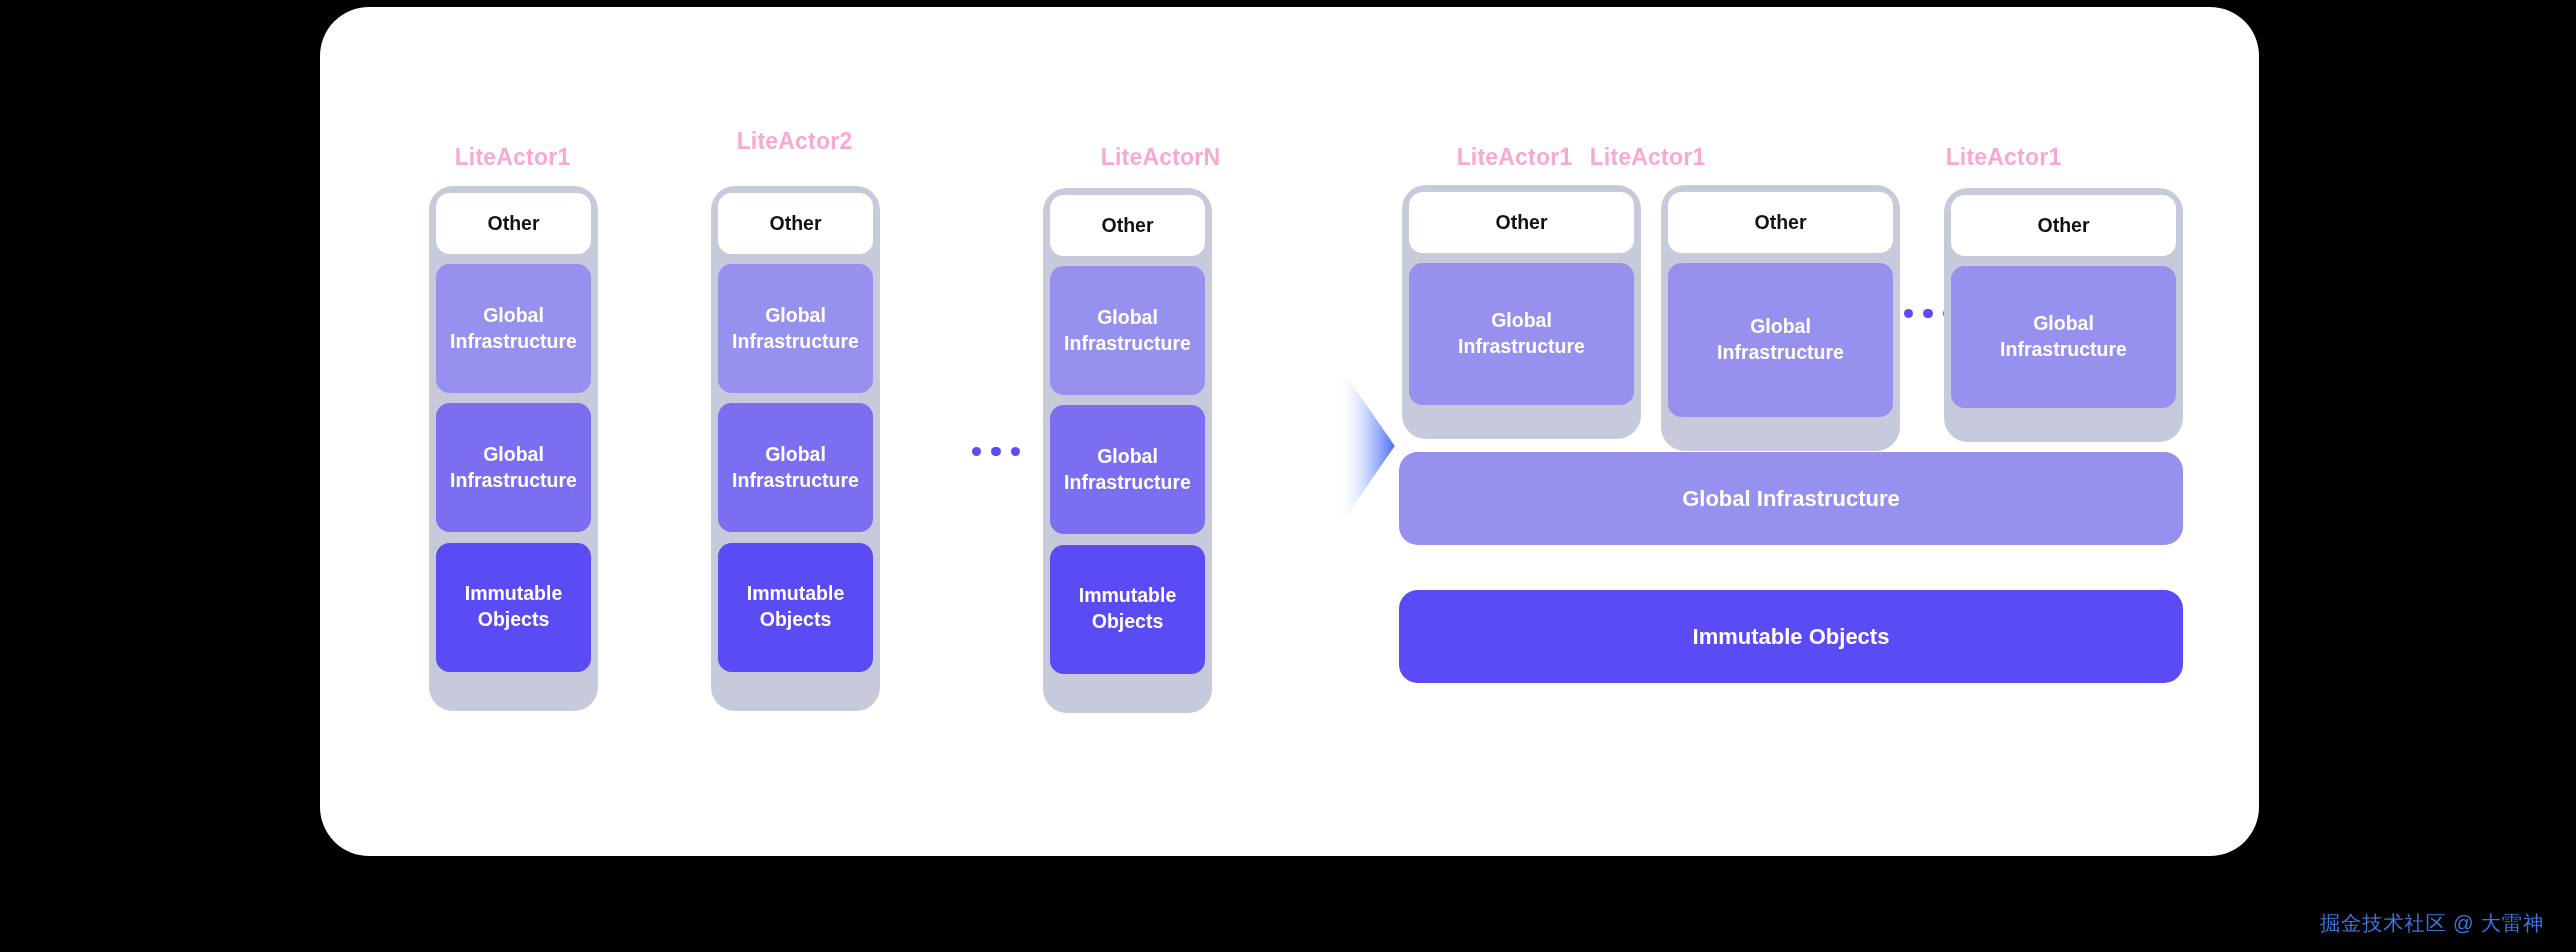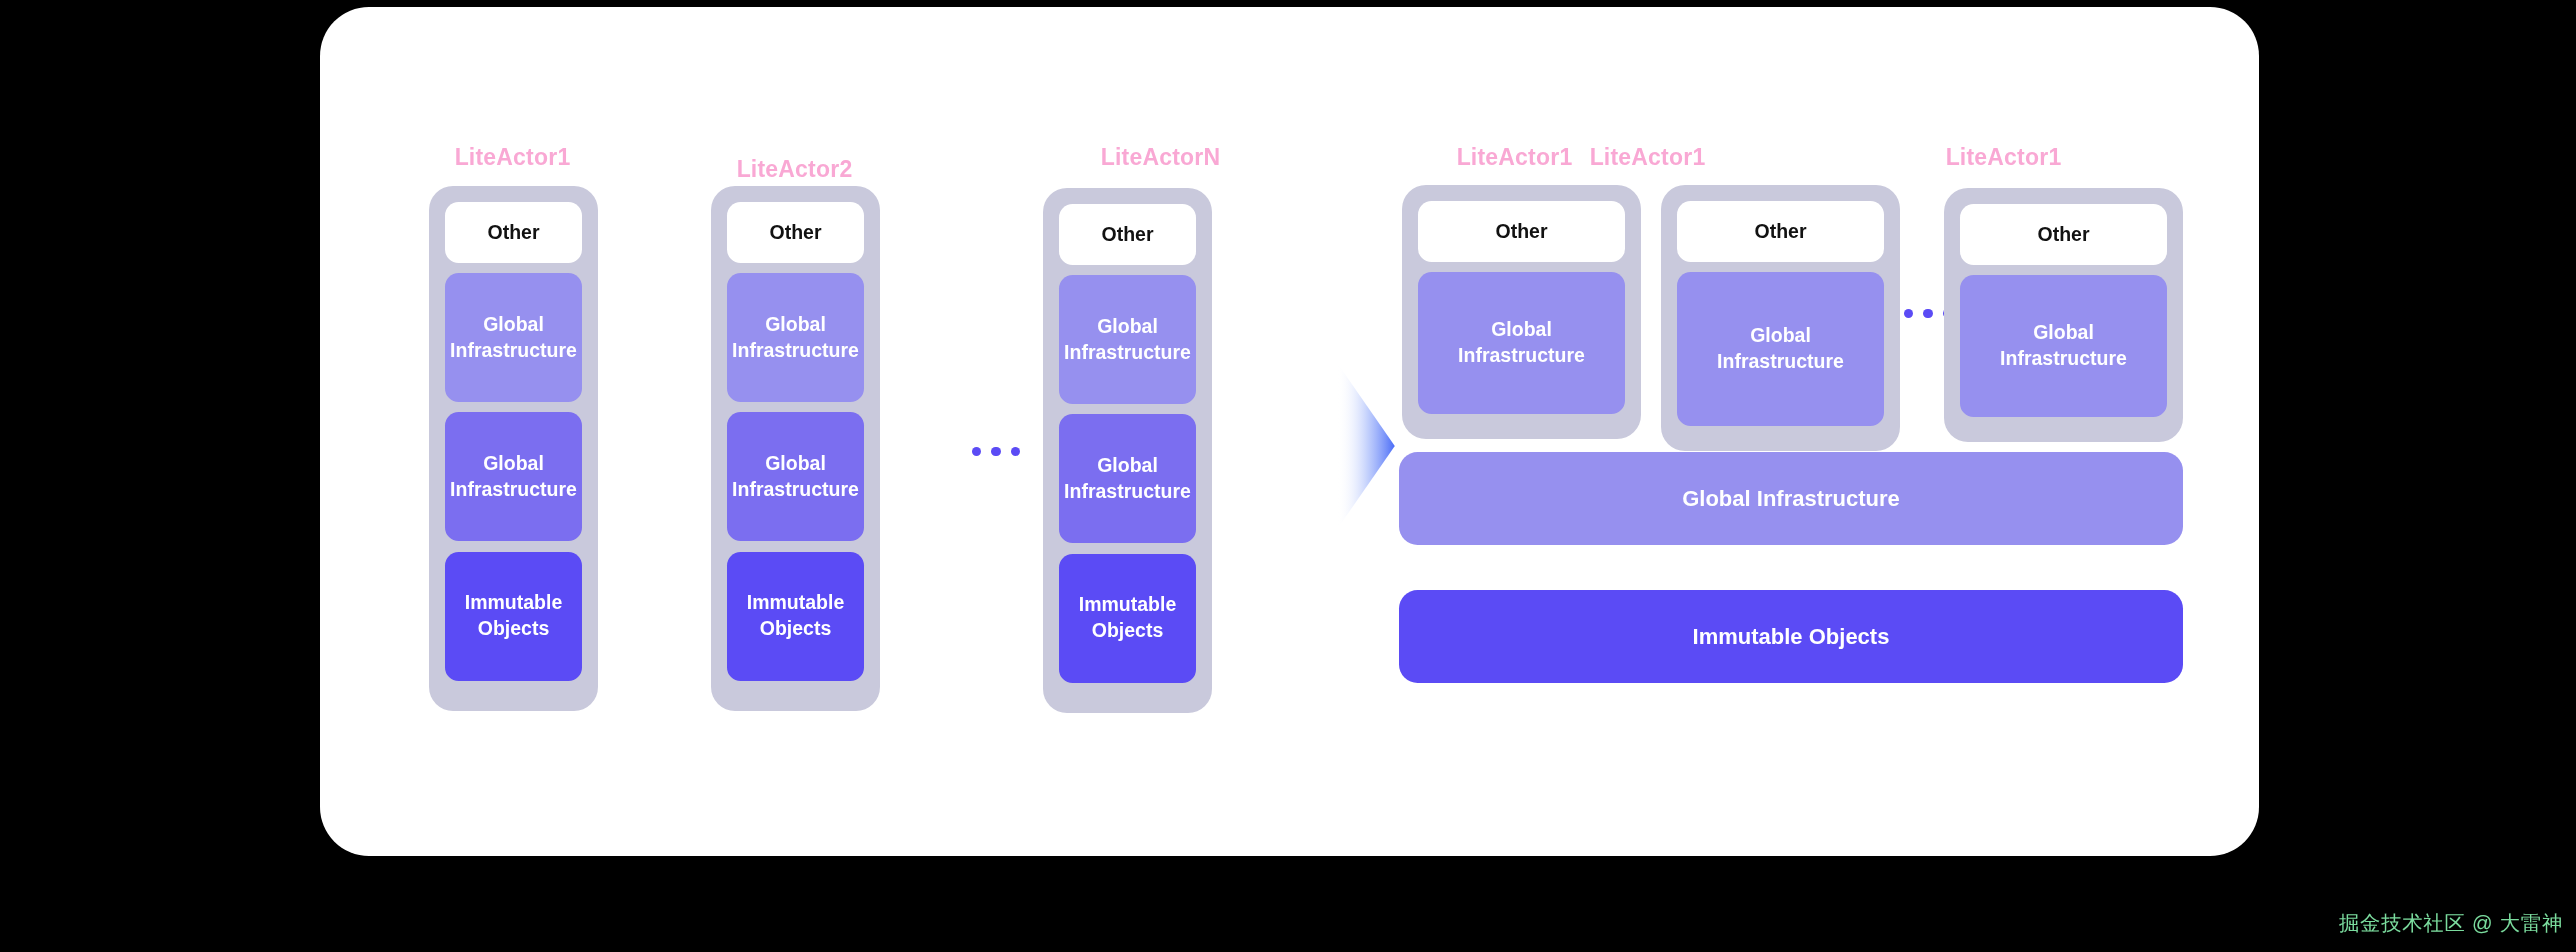--- a/index.html
+++ b/index.html
@@ -28,21 +28,21 @@
     letter-spacing:0.2px;
     white-space:nowrap;
   }
 
   
   .actor-card{
     position:absolute;
     background:#c9c9dc;
     border-radius:24px;
     box-sizing:border-box;
-    padding:16px;
+    padding:7px;
     display:flex;
     flex-direction:column;
     gap:10.2px;
   }
   .block{
     border-radius:13.6px;
     display:flex;
     align-items:center;
     justify-content:center;
     text-align:center;
@@ -87,42 +87,42 @@
   
   #flow-arrow{
     position:absolute;
     left:1337px;top:363px;
     width:58px;height:166px;
   }
 
   
   #watermark{
     position:absolute;
-    right:13px;bottom:15.3px;
-    color:#86efac;
+    right:32px;bottom:15.3px;
+    color:#3b82f6;
     font-size:20.3px;
     letter-spacing:0.8px;
     white-space:nowrap;
     opacity:.92;
   }
 </style>
 </head>
 <body>
 
 <div id="panel"></div>
 
 <div class="col-label" style="left:428px;top:144px;width:169px;">LiteActor1</div>
 <div class="actor-card" style="left:429px;top:186px;width:169px;height:525px;">
   <div class="block other" style="height:61px;">Other</div>
   <div class="block gi-light" style="height:129px;padding:0 13.6px;">Global Infrastructure</div>
   <div class="block gi-mid" style="height:129px;padding:0 13.6px;">Global Infrastructure</div>
   <div class="block immutable" style="height:129px;padding:0 25.4px;">Immutable Objects</div>
 </div>
 
-<div class="col-label" style="left:710px;top:156px;width:169px;">LiteActor2</div>
+<div class="col-label" style="left:710px;top:128px;width:169px;">LiteActor2</div>
 <div class="actor-card" style="left:711px;top:186px;width:169px;height:525px;">
   <div class="block other" style="height:61px;">Other</div>
   <div class="block gi-light" style="height:129px;padding:0 13.6px;">Global Infrastructure</div>
   <div class="block gi-mid" style="height:129px;padding:0 13.6px;">Global Infrastructure</div>
   <div class="block immutable" style="height:129px;padding:0 25.4px;">Immutable Objects</div>
 </div>
 
 <div class="ellipsis" style="left:972px;top:447px;">
   <span class="dot"></span>
   <span class="dot"></span>

